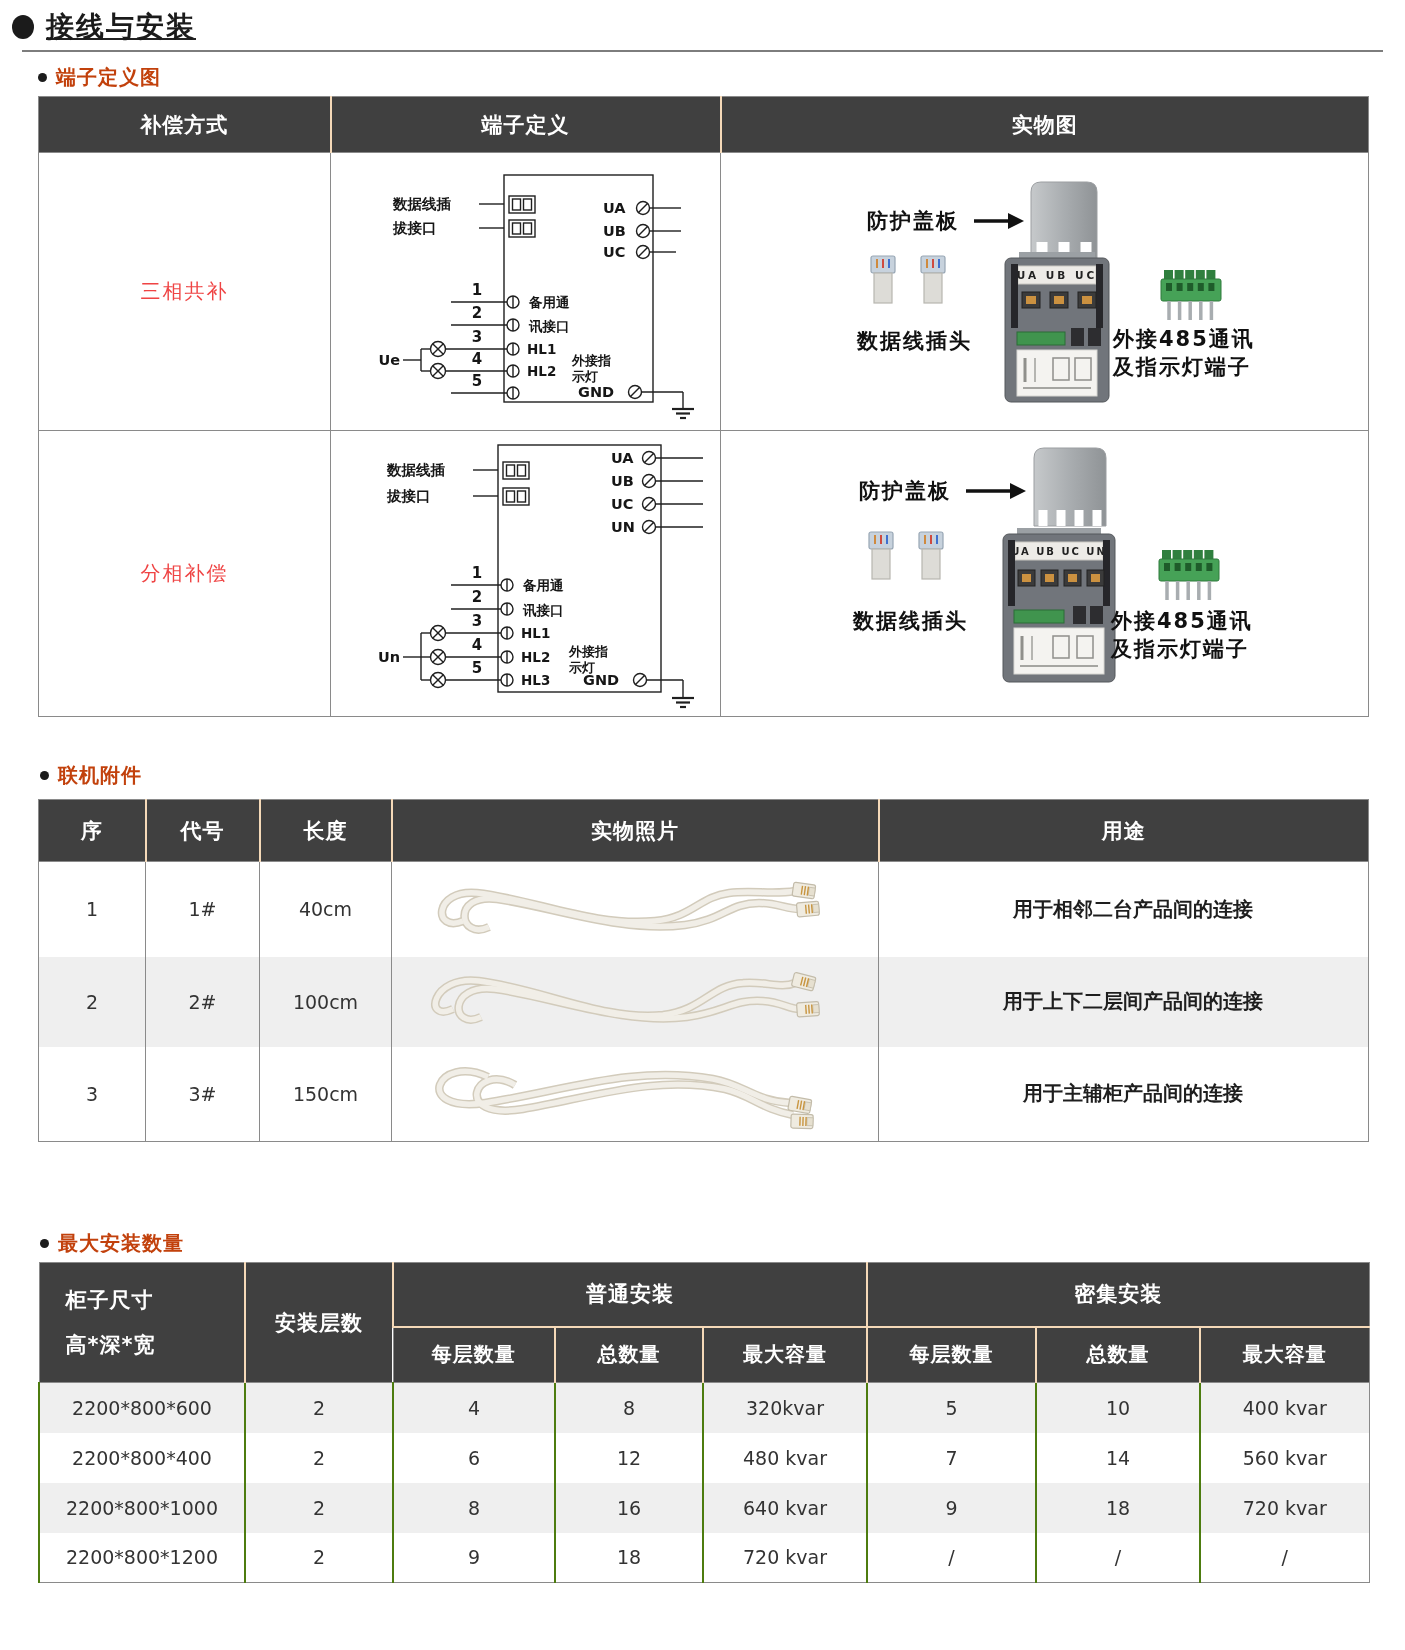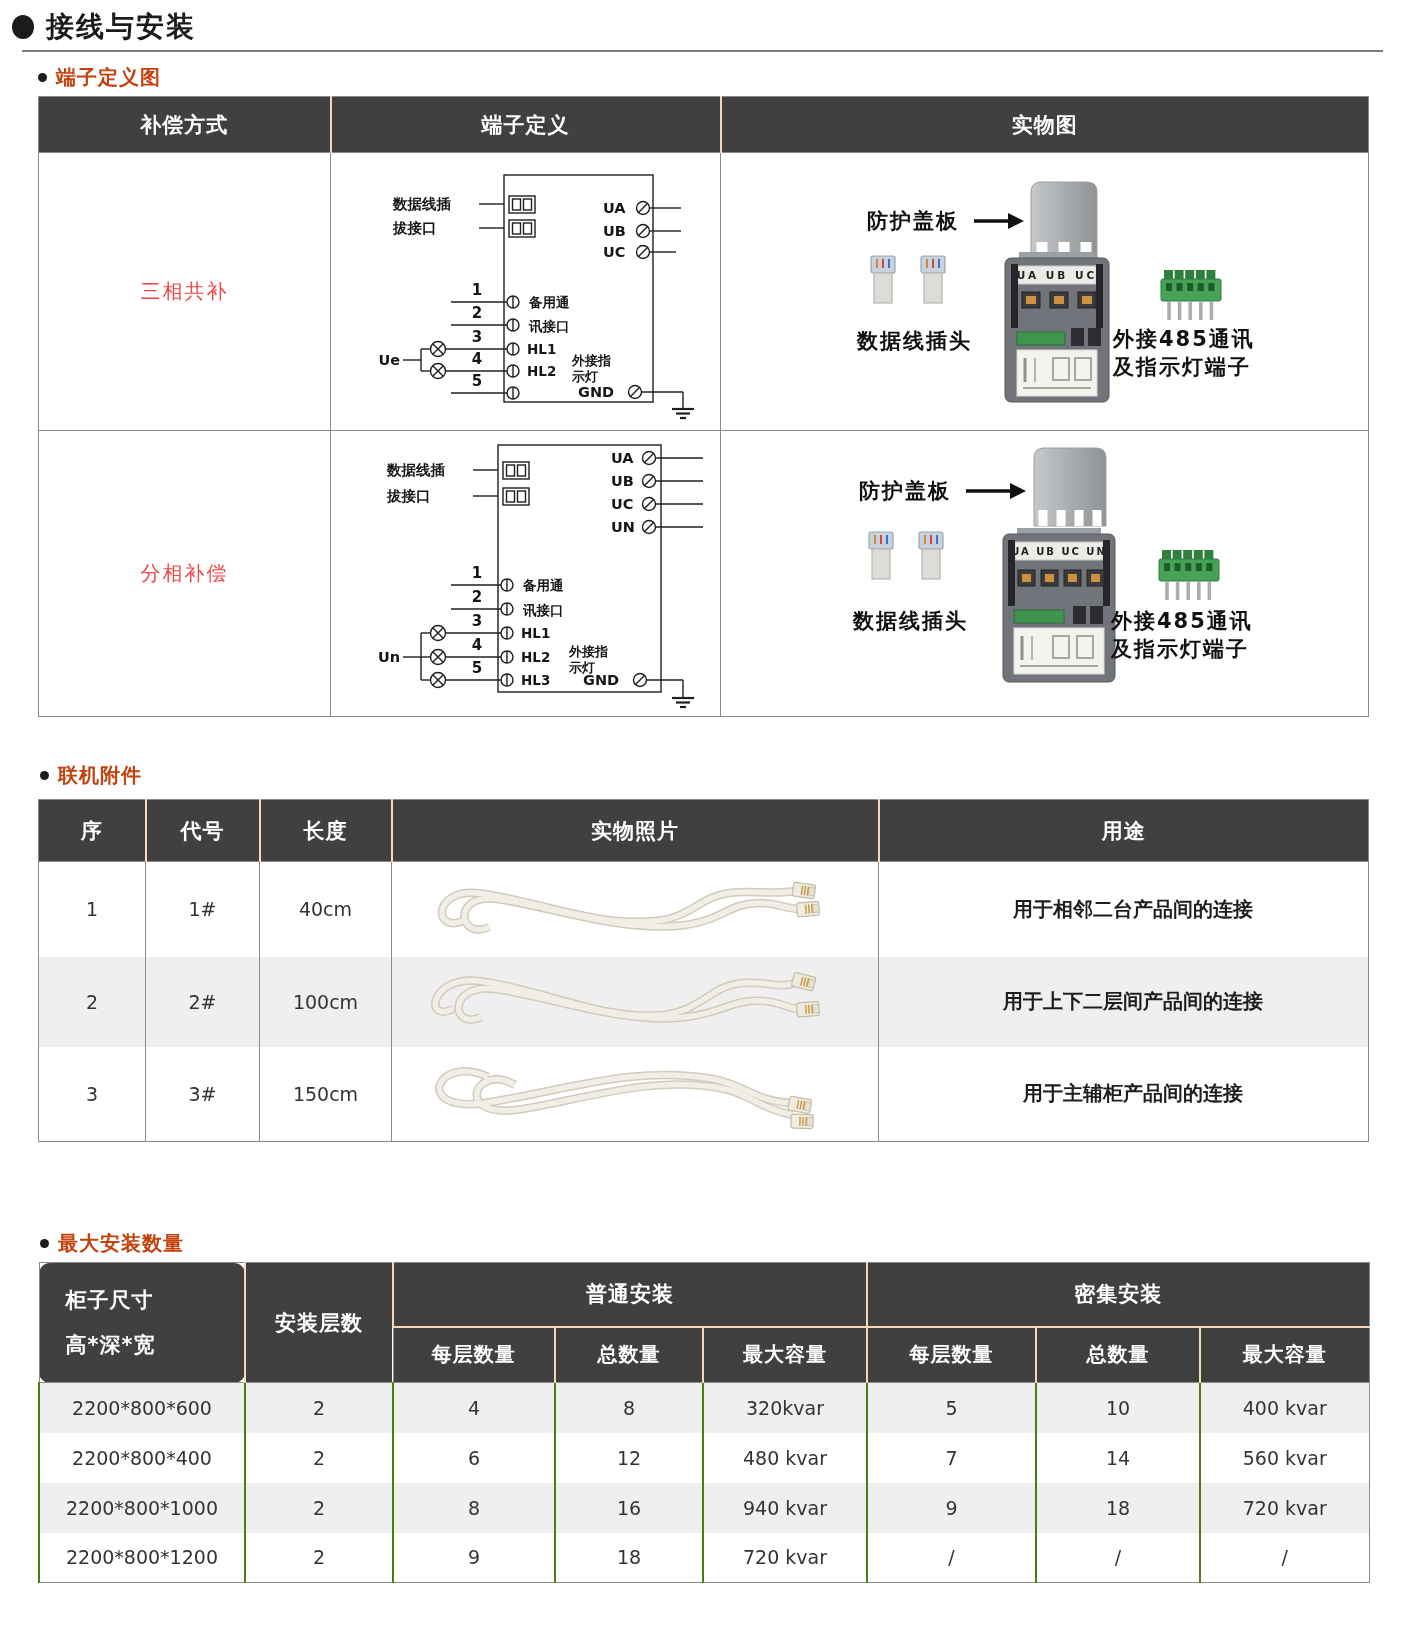--- a/index.html
+++ b/index.html
@@ -1,20 +1,20 @@
 <!DOCTYPE html>
 <html><head>
 <meta charset="utf-8">
 <style>
   html,body{margin:0;padding:0;background:#fff;}
   body{width:1405px;height:1650px;font-family:"DejaVu Sans","Liberation Sans",sans-serif;color:#222;}
   .page{position:relative;width:1405px;height:1650px;overflow:hidden;background:#fff;}
 
   
-  .main-title{position:absolute;left:12px;top:8px;display:flex;align-items:center;gap:12px;}
+  .main-title{position:absolute;left:12px;top:8px;display:flex;align-items:center;gap:12px;text-decoration:underline;}
   .bigdot{width:22px;height:24px;border-radius:50%;background:#1b1b1b;display:inline-block;}
   .main-title h1{margin:0;font-size:28px;font-weight:bold;color:#1b1b1b;letter-spacing:2px;}
   .title-rule{position:absolute;left:22px;top:50px;width:1361px;border-top:2px solid #7d7d7d;height:0;}
   .sec-title{position:absolute;display:flex;align-items:center;gap:9px;font-size:20px;font-weight:bold;color:#c2410c;letter-spacing:1px;}
   .dot{width:9px;height:9px;border-radius:50%;background:#1c1c1c;display:inline-block;}
   .sec1{left:38px;top:64px;}
   .sec2{left:40px;top:762px;}
   .sec3{left:40px;top:1230px;}
 
   
@@ -31,21 +31,21 @@
   .t1 td{border:1px solid #8a8a8a;vertical-align:middle;text-align:center;}
   .t1 .method{font-size:20px;color:#ef4444;letter-spacing:2px;}
 
   .t2 td{border-left:1px solid #8a8a8a;border-right:1px solid #8a8a8a;vertical-align:middle;text-align:center;font-size:19px;color:#333;}
   .t2 tr:last-child td{border-bottom:1px solid #8a8a8a;}
   .t2 .purpose{font-size:20px;font-weight:bold;color:#1e1e1e;padding-left:19px;}
   tr.alt td{background:#efefef;}
 
   .t3 td{border-left:2px solid #4d7c0f;border-right:1px solid #8a8a8a;vertical-align:middle;text-align:center;font-size:19px;color:#333;}
   .t3 tr:last-child td{border-bottom:1px solid #8a8a8a;}
-  .t3 .cab{text-align:left;padding-left:26px;border-radius:11px;}
+  .t3 .cab{text-align:left;padding-left:26px;}
   .t3 .cab div{line-height:1;}
   .t3 .cab .l2{margin-top:24px;}
 
   .note{position:absolute;left:38px;top:1600px;font-size:20px;font-weight:bold;color:#1b1b1b;letter-spacing:1px;}
 
   
   svg{display:block;}
   svg .ln{stroke:#1f1f1f;stroke-width:1.4;fill:none;}
   svg .lnb{stroke:#1f1f1f;stroke-width:2.2;fill:none;}
   svg text{font-family:"DejaVu Sans","Liberation Sans",sans-serif;}
@@ -536,21 +536,21 @@
           <td>480 kvar</td>
           <td>7</td>
           <td>14</td>
           <td>560 kvar</td>
         </tr>
         <tr class="alt" style="height:50px">
           <td>2200*800*1000</td>
           <td>2</td>
           <td>8</td>
           <td>16</td>
-          <td>940 kvar</td>
+          <td>640 kvar</td>
           <td>9</td>
           <td>18</td>
           <td>720 kvar</td>
         </tr>
         <tr style="height:50px">
           <td>2200*800*1200</td>
           <td>2</td>
           <td>9</td>
           <td>18</td>
           <td>720 kvar</td>

